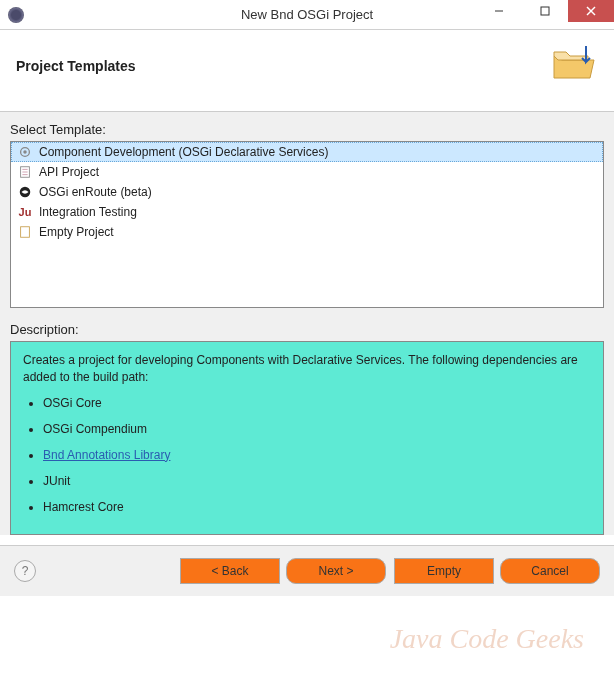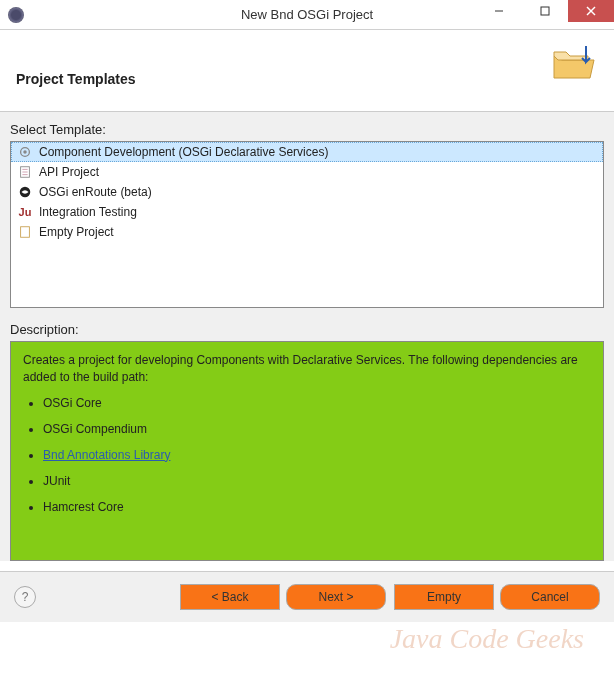--- a/index.html
+++ b/index.html
@@ -48,21 +48,21 @@
   font-size: 13px;
   color: #333;
 }
 .winbtn.close { background: #c8504f; color: #fff; width: 46px; }
 .header {
   background: #fff;
   padding: 14px 16px 24px 16px;
   border-bottom: 1px solid #ccc;
   display: flex;
   justify-content: space-between;
-  align-items: flex-end;
+  align-items: center;
 }
 .header-title { font-weight: bold; font-size: 14px; color: #222; }
 .folder-icon svg { width: 48px; height: 40px; }
 .content {
   background: #f0f0f0;
   padding: 10px 10px 0 10px;
 }
 .label { font-size: 13px; color: #222; margin-bottom: 4px; display: block; }
 .template-list {
   background: #fff;
@@ -82,24 +82,24 @@
   background: #cce8ff;
   border: 1px dotted #6aa8d8;
   padding: 1px 5px;
 }
 .row-icon {
   width: 16px; height: 16px;
   display: flex; align-items: center; justify-content: center;
   font-size: 12px;
 }
 .description-box {
-  background: #84cc16;
+  background: #5eead4;
   border: 1px solid #888;
   padding: 10px 12px;
-  height: 220px;
+  height: 194px;
   overflow: auto;
   font-size: 12px;
   color: #222;
 }
 .description-box p { margin-bottom: 10px; line-height: 1.4; }
 .description-box ul { list-style: disc; padding-left: 20px; }
 .description-box li { margin-bottom: 12px; }
 .description-box a { color: #2a5db0; text-decoration: underline; }
 .footer {
   background: #f0f0f0;

